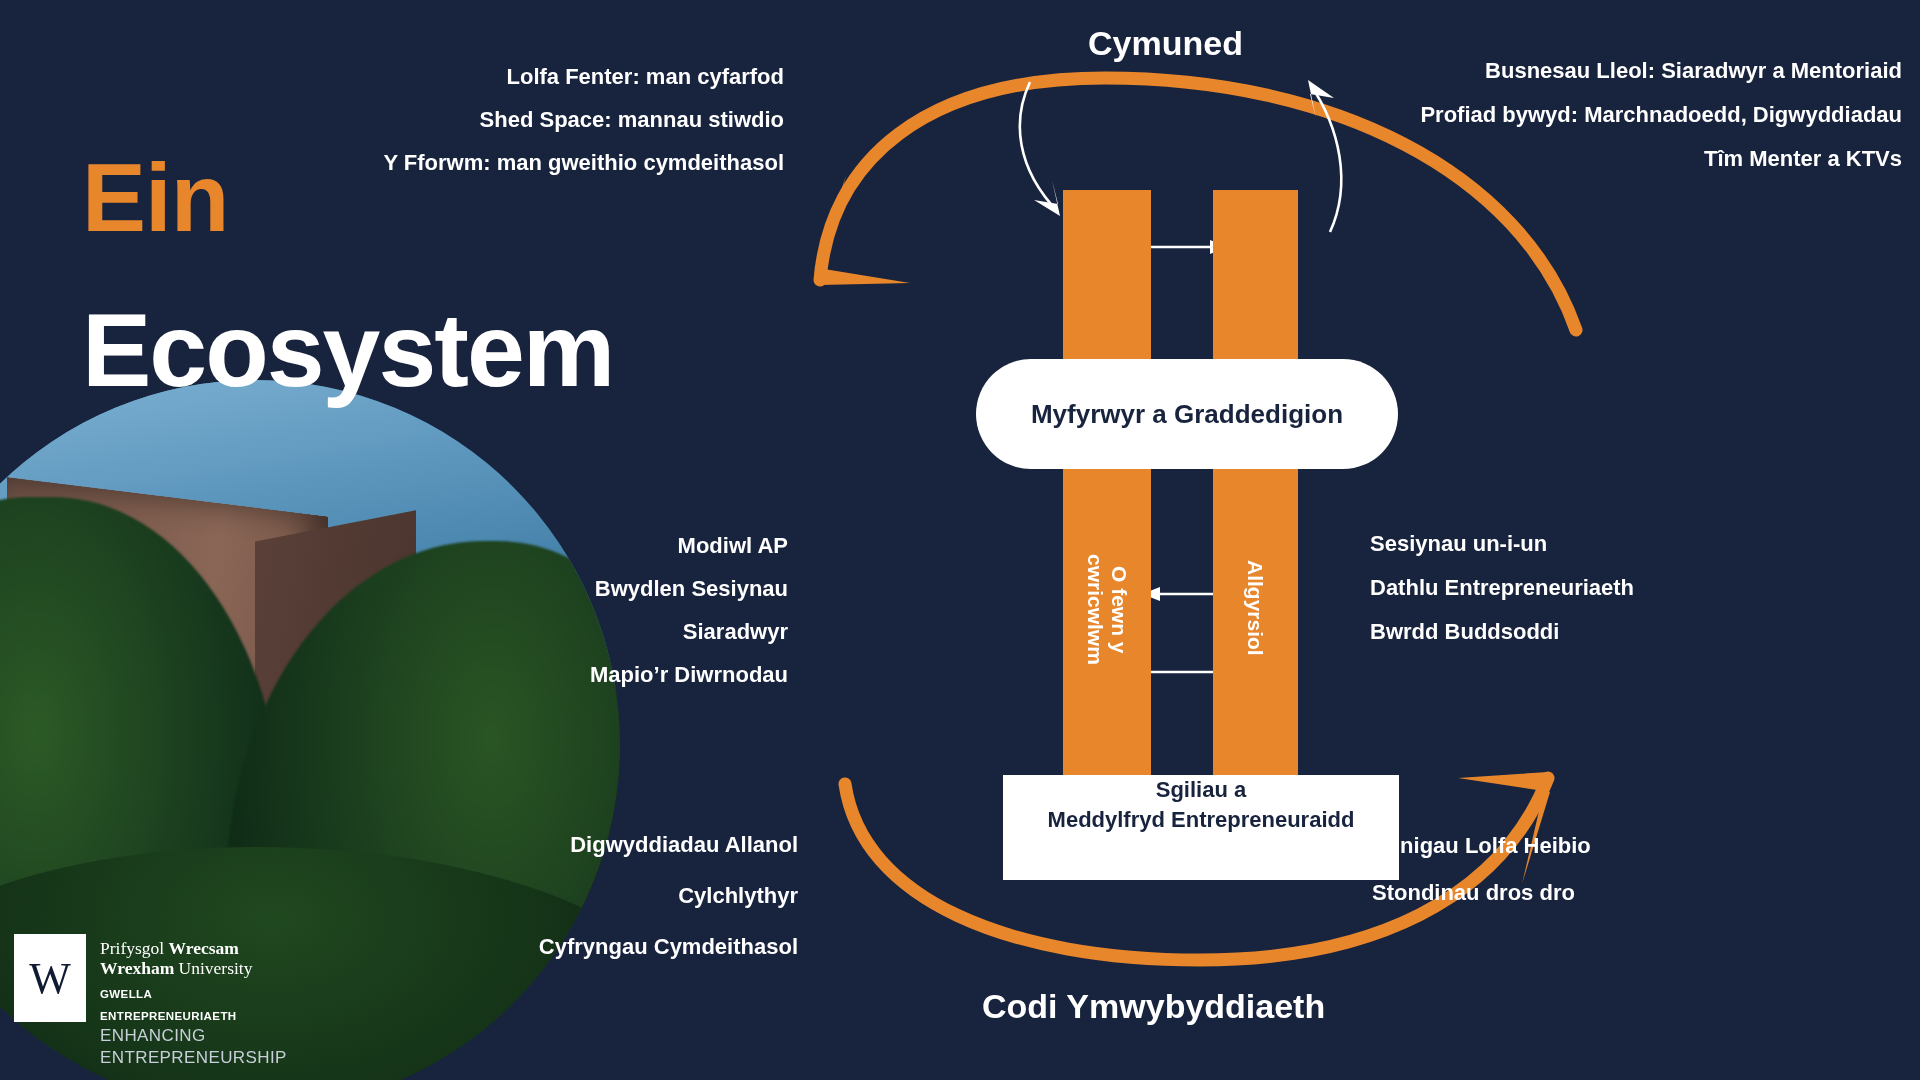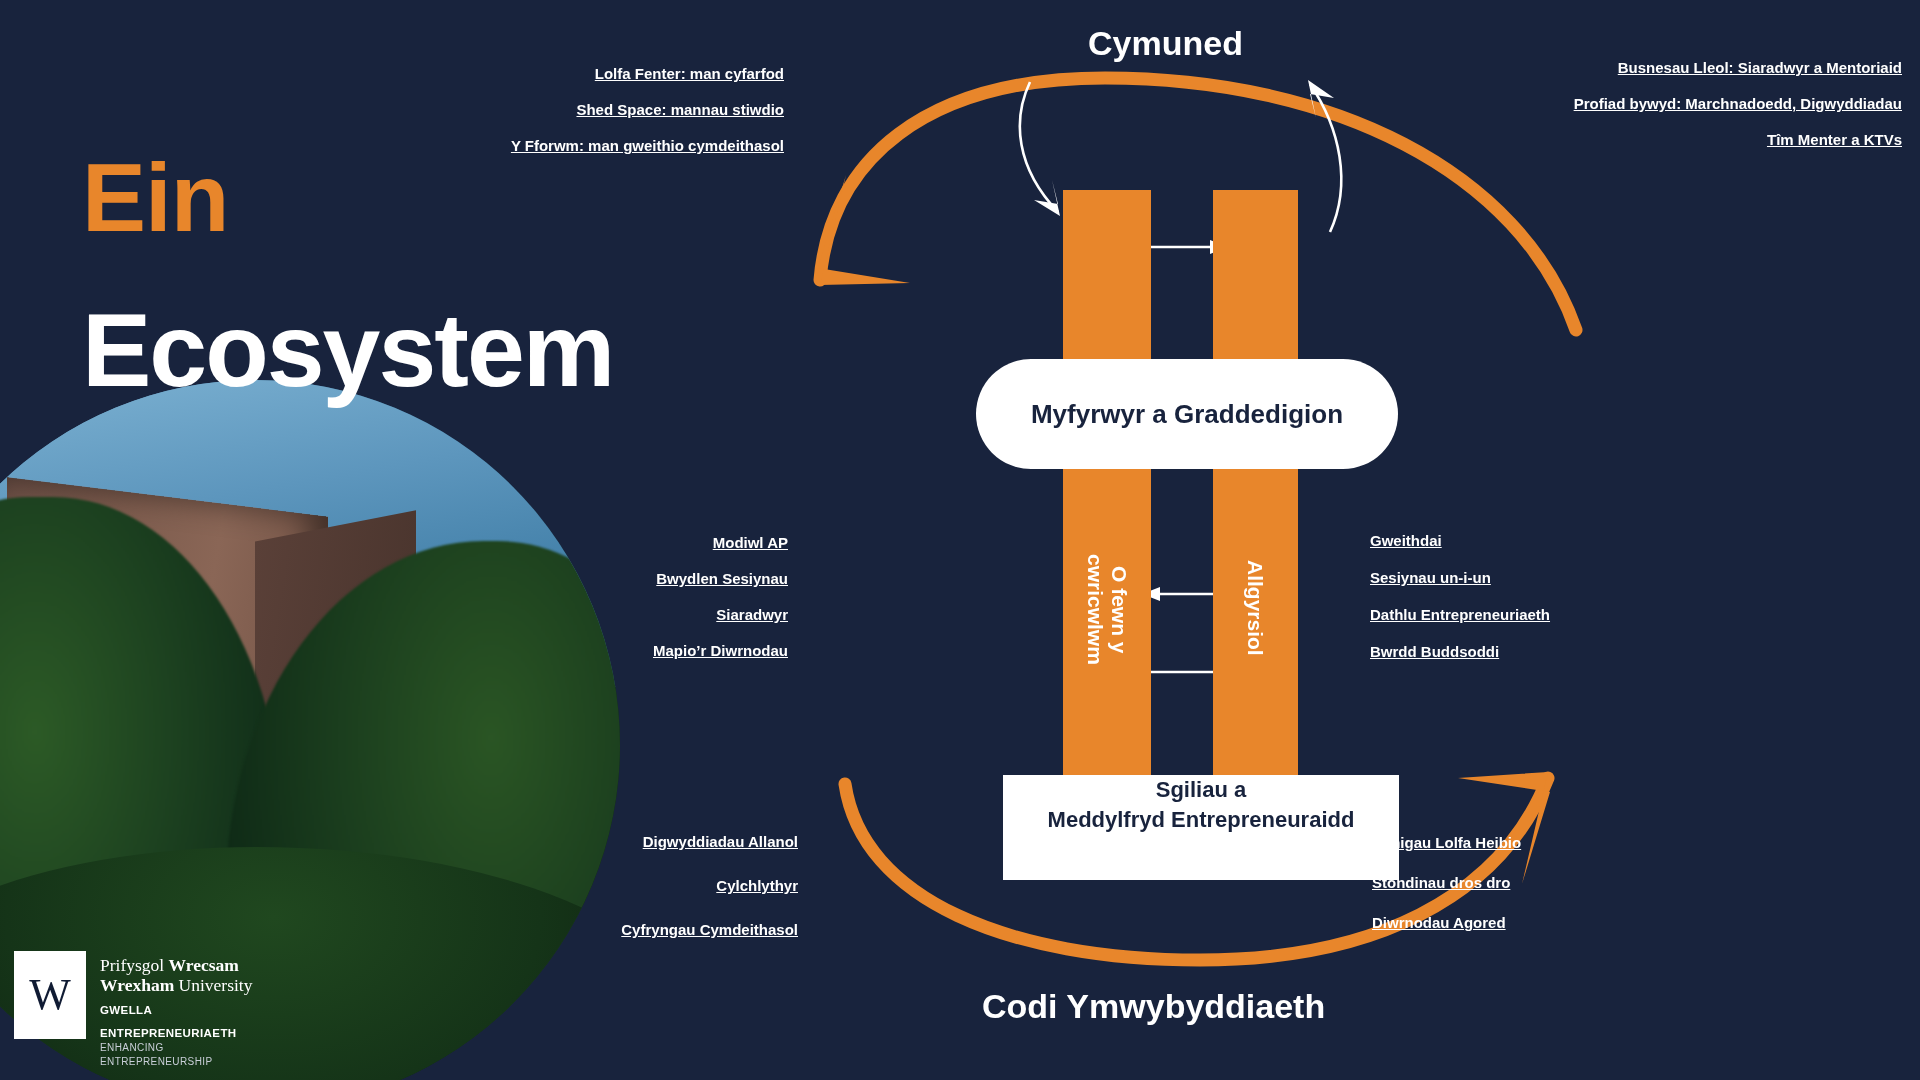--- a/index.html
+++ b/index.html
@@ -110,37 +110,37 @@
   #logo-lockup .uni1,#logo-lockup .uni2{
     font-size:17.5px; line-height:1.16; color:#ffffff;
     font-family:"Liberation Serif", serif; white-space:nowrap;
   }
   #logo-lockup .uni1 b,#logo-lockup .uni2 b{ font-weight:700; }
   #logo-lockup .sub{
     margin-top:9px; font-size:11.5px; font-weight:700;
     letter-spacing:.4px; line-height:1.18; color:#ffffff; white-space:nowrap;
   }
   #logo-lockup .sub2{
-    margin-top:2px; font-size:10px; font-weight:400;
+    margin-top:2px; font-size:17px; font-weight:400;
     letter-spacing:.4px; line-height:1.18; color:#c9cfd8; white-space:nowrap;
   }
 
   
   .sec-title{
     position:absolute; font-size:34px; font-weight:700; color:#ffffff;
     white-space:nowrap;
   }
   #title-cymuned{ left:1088px; top:24px; }
   #title-codi{ left:982px; top:987px; }
 
   
   .lblgrp{ position:absolute; }
   .lblgrp .lbl{
-    font-size:15px; font-weight:700; color:#ffffff;
-    line-height:1.0; white-space:nowrap; margin-bottom:19px;text-decoration:underline;
+    font-size:22px; font-weight:700; color:#ffffff;
+    line-height:1.0; white-space:nowrap; margin-bottom:19px;
   }
   .lblgrp.right-align .lbl{ text-align:right; }
   .lblgrp.left-align .lbl{ text-align:left; }
   .lblgrp .lbl.two{ white-space:normal; line-height:1.28; }
 
   #grp-tl{ right:1136px; top:66px; width:560px; }
   #grp-tr{ left:1382px;  top:60px;  width:520px; }
   #grp-ml{ right:1132px; top:535px; width:420px; }
   #grp-mr{ left:1370px;  top:533px; width:430px; }
   #grp-bl{ right:1122px; top:834px; width:480px; }
@@ -300,29 +300,27 @@
 </div>
 
 <div class="lblgrp right-align" id="grp-ml">
   <div class="lbl">Modiwl AP</div>
   <div class="lbl">Bwydlen Sesiynau</div>
   <div class="lbl">Siaradwyr</div>
   <div class="lbl">Mapio’r Diwrnodau</div>
 </div>
 
 <div class="lblgrp left-align" id="grp-mr">
-  <div class="lbl">Gweithdai</div>
   <div class="lbl">Sesiynau un-i-un</div>
   <div class="lbl">Dathlu Entrepreneuriaeth</div>
   <div class="lbl">Bwrdd Buddsoddi</div>
 </div>
 
 <div class="lblgrp right-align" id="grp-bl">
   <div class="lbl">Digwyddiadau Allanol</div>
   <div class="lbl">Cylchlythyr</div>
   <div class="lbl">Cyfryngau Cymdeithasol</div>
 </div>
 
 <div class="lblgrp left-align" id="grp-br">
   <div class="lbl">Clinigau Lolfa Heibio</div>
   <div class="lbl">Stondinau dros dro</div>
-  <div class="lbl">Diwrnodau Agored</div>
 </div>
 
 </body></html>

